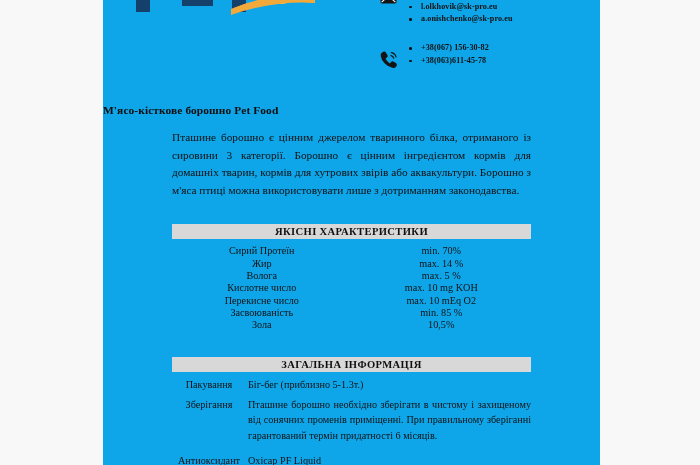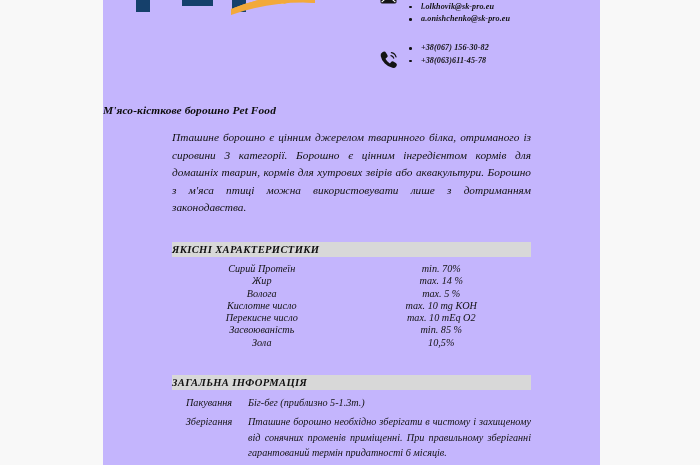--- a/index.html
+++ b/index.html
@@ -12,23 +12,22 @@
     background: #f8f8f8;
     font-family: "Liberation Serif", "DejaVu Serif", serif;
   }
 
   #page {
     position: absolute;
     left: 103px;
     top: 0;
     width: 497px;
     height: 465px;
-    background: #c4b5fd;
+    background: #0ea5e9;
     overflow: hidden;
-    font-style: italic;
   }
 
   
   .header {
     position: relative;
     height: 100px;
   }
 
   .logo {
     position: absolute;
@@ -100,20 +99,21 @@
     text-align: justify;
     font-size: 11.3px;
     line-height: 17.6px;
     color: #101010;
   }
 
   
   .section-bar {
     margin: 0 69px 0 69px;
     background: #d8d8d8;
+    text-align: center;
     font-size: 10.6px;
     font-weight: bold;
     letter-spacing: 0.35px;
     color: #101010;
     padding: 2px 0 2px 0;
   }
   .bar-quality { margin-top: 25px; }
   .bar-general { margin-top: 26px; }
 
   

